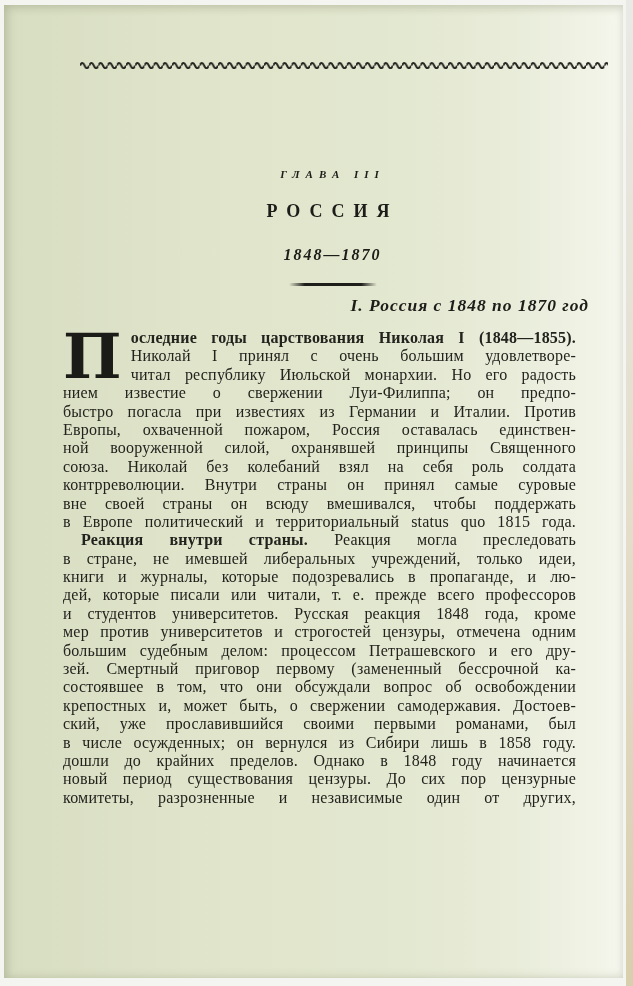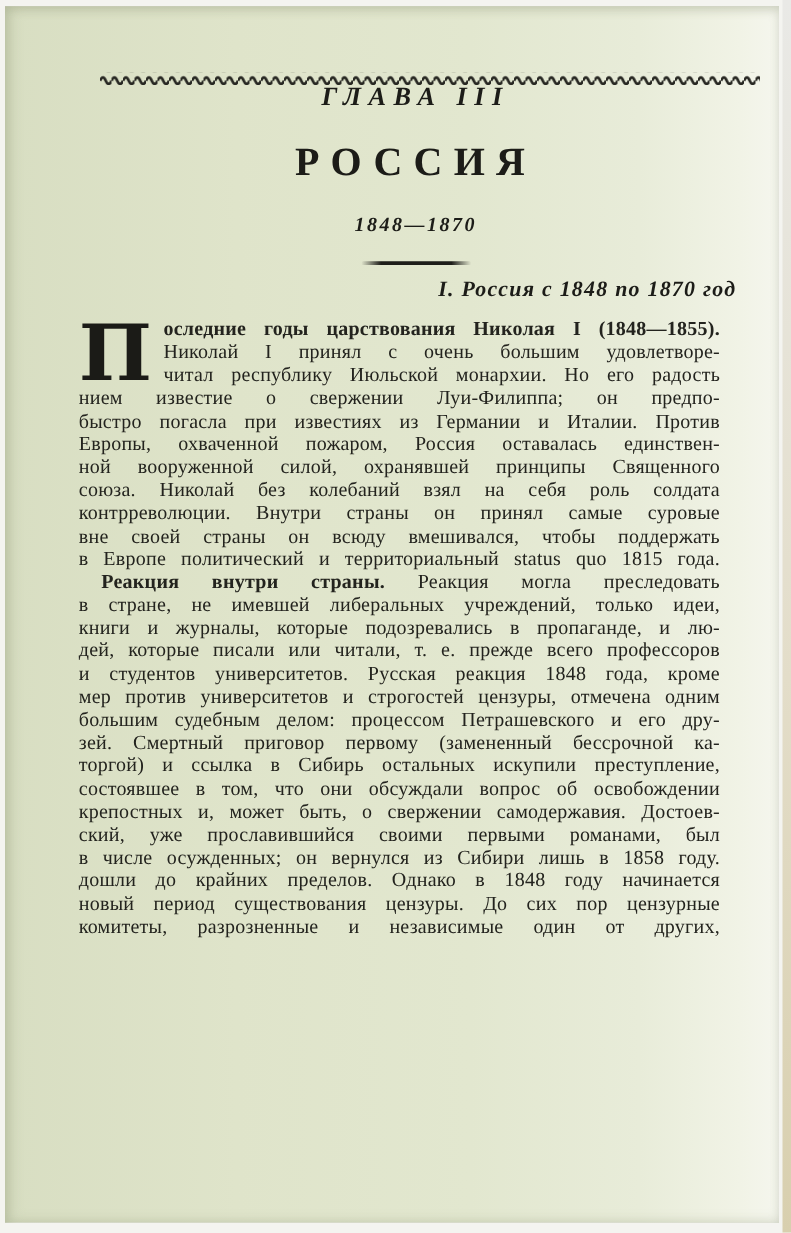--- a/index.html
+++ b/index.html
@@ -17,25 +17,26 @@
     position:absolute;right:0;top:0;width:7px;height:986px;
     background:linear-gradient(180deg,#e9e9e6 0%,#e3ddc9 55%,#d8cfae 100%);
   }
   .ornament-row{margin:50px 0 0 76px;width:528px;height:10px;}
   .content{
     padding:0 47px 0 59px;
     color:#23231e;
   }
   .headings{text-align:center;position:relative;left:13px;color:#1c1c18;}
   .chapter-label{
-    font-size:21px;font-style:italic;font-weight:bold;letter-spacing:6px;
+    margin-top:103px;
+    font-size:11px;font-style:italic;font-weight:bold;letter-spacing:6px;
   }
   .book-title{
     margin-top:21px;
-    font-size:32px;font-weight:bold;letter-spacing:9px;
+    font-size:18px;font-weight:bold;letter-spacing:9px;
   }
   .years{
     margin-top:24px;
     font-size:16px;font-weight:bold;font-style:italic;letter-spacing:2px;
   }
   .divider{
     margin:19px auto 0 auto;width:88px;height:3px;
     background:linear-gradient(90deg,rgba(30,30,26,0) 0%,#1e1e1a 18%,#1e1e1a 82%,rgba(30,30,26,0) 100%);
     border-radius:2px;
   }
@@ -106,21 +107,20 @@
         </div>
       <div class="para">
           <div class="line indent"><b>Реакция  внутри  страны.</b> Реакция могла преследовать</div>
           <div class="line">в стране, не имевшей либеральных учреждений, только идеи,</div>
           <div class="line">книги и журналы, которые подозревались в пропаганде, и лю-</div>
           <div class="line">дей, которые писали или читали, т. е. прежде всего профессоров</div>
           <div class="line">и студентов университетов. Русская реакция 1848 года, кроме</div>
           <div class="line">мер против университетов и строгостей цензуры, отмечена одним</div>
           <div class="line">большим судебным делом: процессом Петрашевского и его дру-</div>
           <div class="line">зей. Смертный приговор первому (замененный бессрочной ка-</div>
-          <div class="line">торгой) и ссылка в Сибирь остальных искупили преступление,</div>
           <div class="line">состоявшее в том, что они обсуждали вопрос об освобождении</div>
           <div class="line">крепостных и, может быть, о свержении самодержавия. Достоев-</div>
           <div class="line">ский, уже прославившийся своими первыми романами, был</div>
           <div class="line">в числе осужденных; он вернулся из Сибири лишь в 1858 году.</div>
         </div>
       <div class="para">
           <div class="line">дошли до крайних пределов. Однако в 1848 году начинается</div>
           <div class="line">новый период существования цензуры. До сих пор цензурные</div>
           <div class="line">комитеты, разрозненные и независимые один от других,</div>
         </div>

